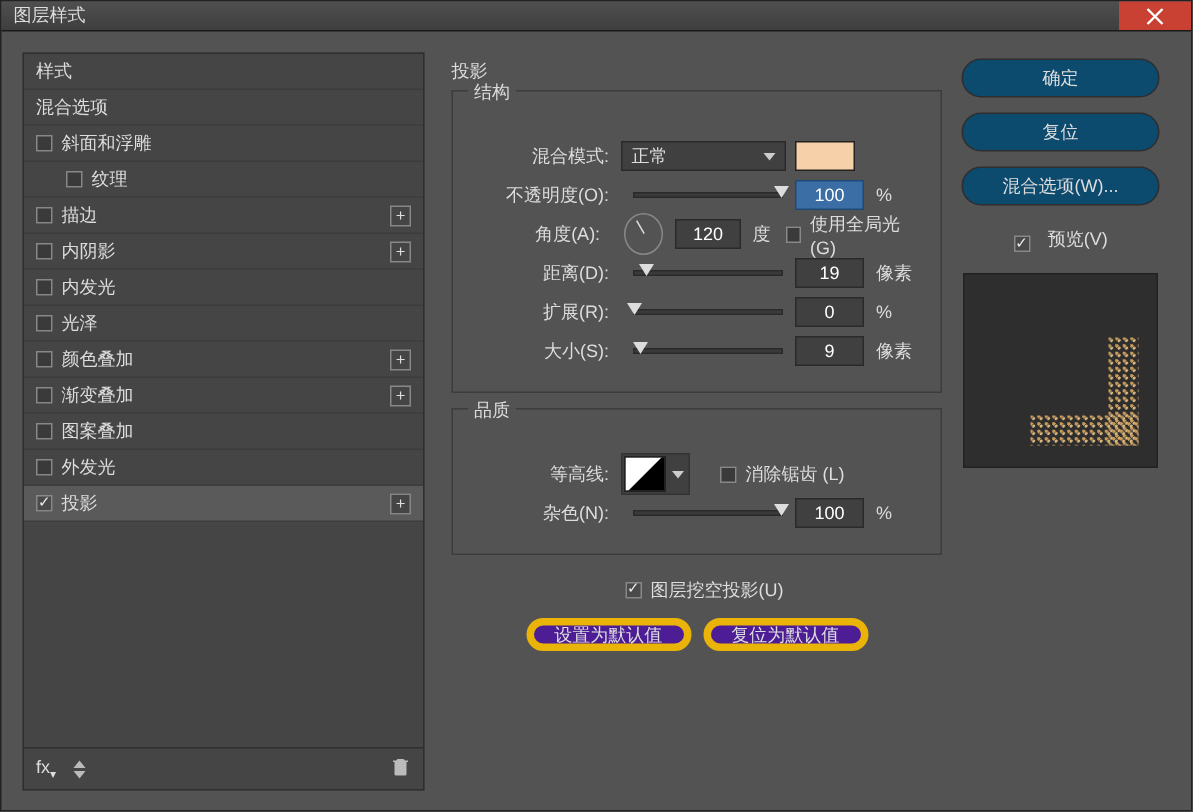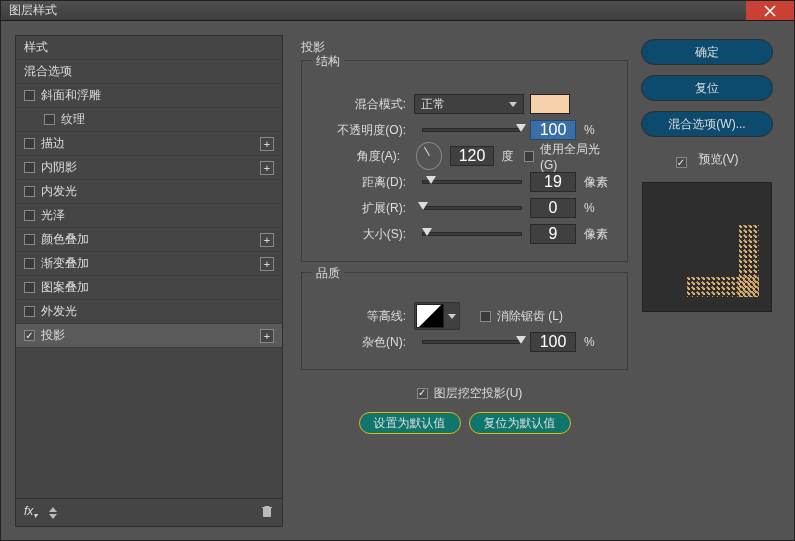--- a/index.html
+++ b/index.html
@@ -14,51 +14,51 @@
 .side-row{height:24px;display:flex;align-items:center;padding:0 8px;border-bottom:1px solid #3c3c3c;position:relative;font-size:12px}
 .side-row.header{background:#454545;font-weight:400}
 .side-row.indent{padding-left:28px}
 .side-row.active{background:#5a5a5a}
 .chk{width:11px;height:11px;border:1px solid #888;margin-right:6px;display:inline-flex;align-items:center;justify-content:center;background:#3a3a3a}
 .chk.checked{background:#4a4a4a}
 .chk.checked::after{content:"✓";font-size:10px;color:#eee;line-height:1}
 .plusbox{position:absolute;right:8px;top:5px;width:14px;height:14px;border:1px solid #888;display:flex;align-items:center;justify-content:center;cursor:pointer;background:#454545}
 .plusbox::after{content:"+";color:#ddd;font-size:11px;line-height:1}
 .sidebar-footer{margin-top:auto;height:28px;border-top:1px solid #2f2f2f;display:flex;align-items:center;padding:0 8px;gap:8px}
-.fxlabel{font-style:italic;color:#ccc}
+.fxlabel{color:#ccc}
 .fxlabel sub{font-size:8px}
 .updown{display:flex;flex-direction:column;gap:0;margin-left:4px}
 .arrow{width:0;height:0;border-left:4px solid transparent;border-right:4px solid transparent}
 .arrow.up{border-bottom:5px solid #bbb;margin-bottom:2px}
 .arrow.down{border-top:5px solid #bbb}
 .trash{margin-left:auto}
 .trash svg{width:14px;height:14px}
 .main{flex:1;padding:10px 10px 10px 14px;position:relative}
 .section-title{margin-bottom:4px}
 .fieldset{border:1px solid #3c3c3c;padding:30px 12px 14px 12px;margin-bottom:10px;position:relative}
 .fieldset .legend{position:absolute;top:-8px;left:10px;background:#535353;padding:0 4px}
 .row{display:flex;align-items:center;height:26px}
 .label{width:100px;text-align:right;padding-right:8px}
 .select{width:110px;height:20px;background:#404040;border:1px solid #2a2a2a;display:flex;align-items:center;padding:0 6px;position:relative;cursor:pointer}
 .select::after{content:"";position:absolute;right:6px;top:7px;width:0;height:0;border-left:4px solid transparent;border-right:4px solid transparent;border-top:5px solid #ccc}
 .swatch{width:40px;height:20px;background:#f5d0a9;border:1px solid #222;margin-left:6px;cursor:pointer}
 .slider-track{width:100px;height:4px;background:#3a3a3a;border:1px solid #2a2a2a;position:relative;margin:0 8px}
 .slider-thumb{position:absolute;top:-5px;width:0;height:0;border-left:5px solid transparent;border-right:5px solid transparent;border-top:8px solid #ddd;transform:translateX(-50%)}
-.numbox{width:46px;height:20px;background:#404040;border:1px solid #2a2a2a;color:#fff;text-align:center;font-size:16px;display:flex;align-items:center;justify-content:center}
+.numbox{width:46px;height:20px;background:#404040;border:1px solid #2a2a2a;color:#fff;text-align:center;font-size:12px;display:flex;align-items:center;justify-content:center}
 .numbox.highlighted{background:#3a6ea5;border:1px solid #1d4a7a}
 .unit{margin-left:8px}
 .angle-dial{width:28px;height:28px;border:1px solid #888;border-radius:50%;position:relative;margin:0 8px}
 .angle-dial::after{content:"";position:absolute;left:50%;top:50%;width:10px;height:1px;background:#ddd;transform-origin:0 0;transform:rotate(-120deg)}
 .inline-chk{display:flex;align-items:center;margin-left:10px}
 .contour{width:28px;height:24px;background:linear-gradient(135deg,#fff 0%,#fff 49%,#000 51%,#000 100%);border:1px solid #222;margin:0 2px 0 0}
 .contour-wrap{display:flex;align-items:center;border:1px solid #333;background:#404040;padding:1px;margin-right:10px}
 .contour-caret{width:12px;display:flex;align-items:center;justify-content:center}
 .contour-caret::after{content:"";width:0;height:0;border-left:4px solid transparent;border-right:4px solid transparent;border-top:5px solid #ccc}
 .btnrow{display:flex;gap:8px;justify-content:center;margin-top:6px}
-.btn-small{height:22px;padding:0 14px;background:#0f766e;border:1px solid #eab308;border-radius:11px;display:flex;align-items:center;cursor:pointer}
+.btn-small{height:22px;padding:0 14px;background:#4c1d95;border:5px solid #eab308;border-radius:11px;display:flex;align-items:center;cursor:pointer}
 .rightcol{width:148px;padding:10px 10px 0 0;display:flex;flex-direction:column;gap:10px;align-items:center}
 .bigbtn{width:132px;height:26px;background:#0c4a6e;border:1px solid #2e2e2e;border-radius:13px;display:flex;align-items:center;justify-content:center;cursor:pointer}
 .preview-chk{display:flex;align-items:flex-end;gap:6px;margin-top:4px}
 .preview-box{width:130px;height:130px;background:#2e2e2e;border:1px solid #222;margin-top:4px;position:relative;overflow:hidden}
 .preview-shape{position:absolute;right:12px;bottom:14px;width:72px;height:72px}
 .preview-shape .pv1{position:absolute;right:0;top:0;width:20px;height:72px;background:radial-gradient(circle at 40% 40%,#d9b57e 25%,transparent 26%) 0 0/5px 5px,radial-gradient(circle at 70% 70%,#c99b5a 25%,transparent 26%) 2px 2px/5px 5px;filter:blur(.3px)}
 .preview-shape .pv2{position:absolute;left:0;bottom:0;width:72px;height:20px;background:radial-gradient(circle at 40% 40%,#d9b57e 25%,transparent 26%) 0 0/5px 5px,radial-gradient(circle at 70% 70%,#c99b5a 25%,transparent 26%) 2px 2px/5px 5px;filter:blur(.3px)}
 </style>
 </head>
 <body>

